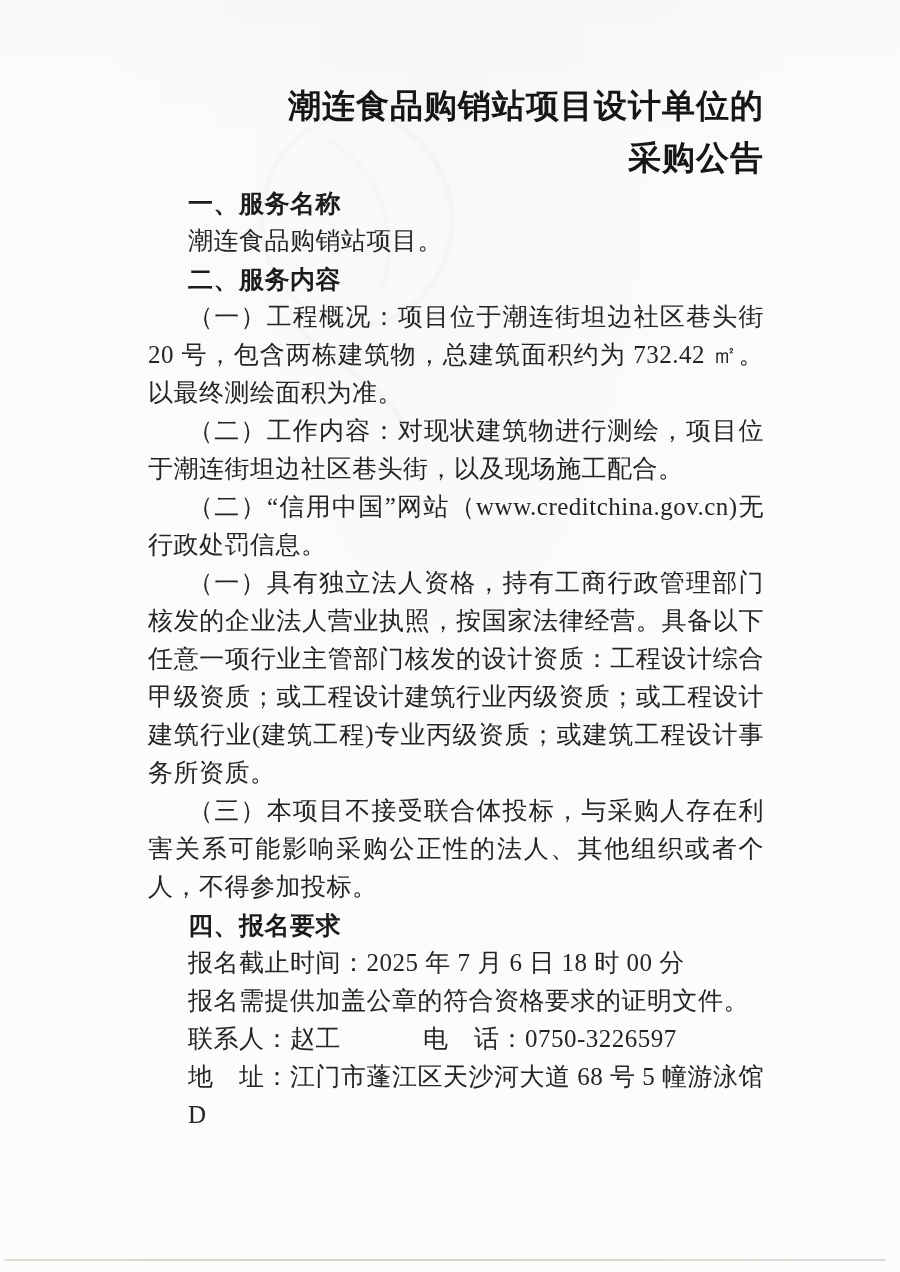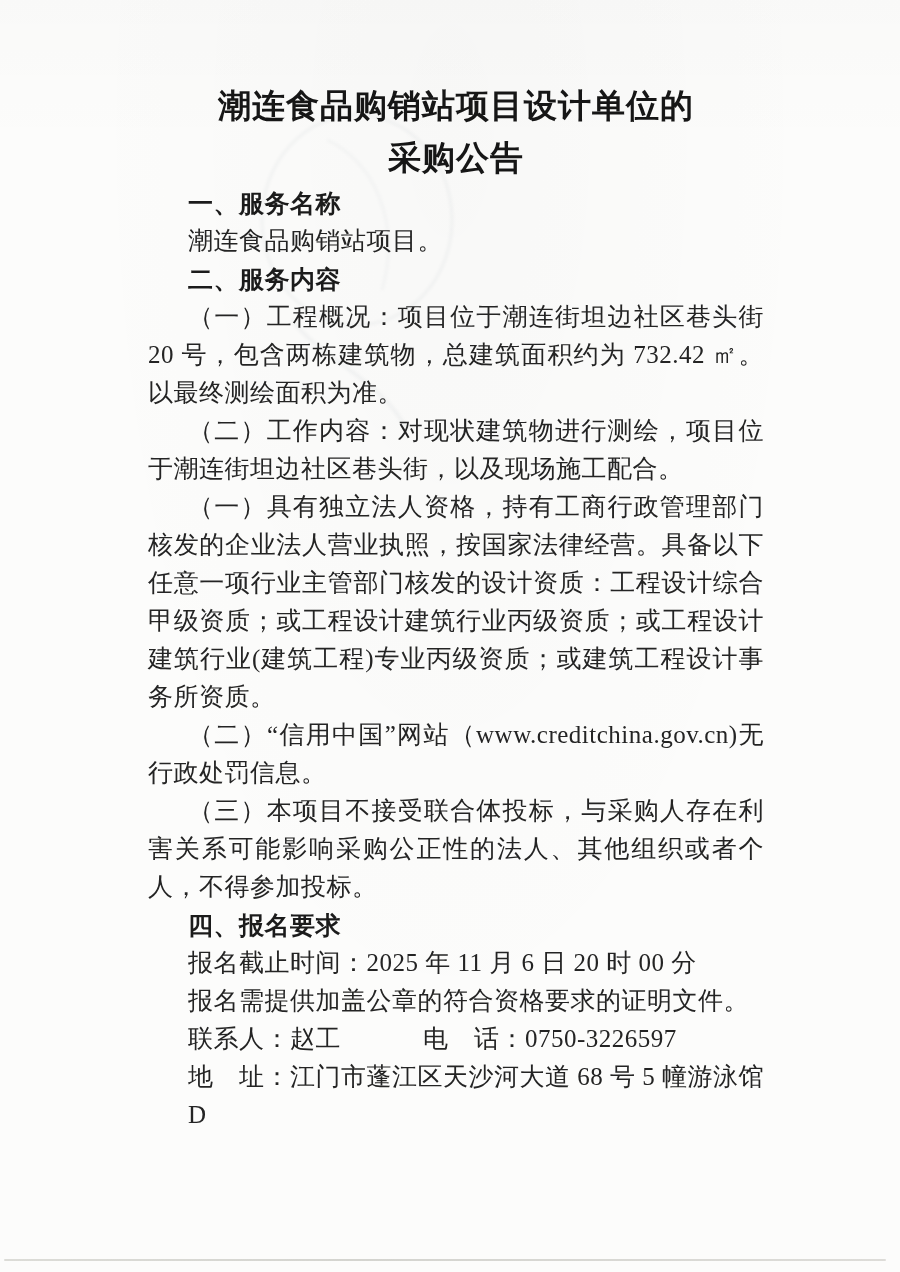--- a/index.html
+++ b/index.html
@@ -23,21 +23,21 @@
       radial-gradient(ellipse at 50% 10%, rgba(0,0,0,0.015), transparent 60%),
       linear-gradient(180deg, rgba(0,0,0,0.012) 0%, rgba(0,0,0,0) 12%);
     pointer-events: none;
   }
   .doc {
     position: absolute;
     left: 148px; top: 80px;
     width: 616px;
   }
   .title {
-    text-align: center;
+    text-align: right;
     font-weight: 700;
     font-size: 33px;
     line-height: 52px;
     letter-spacing: 1px;
     color: #161616;
     font-family: "Liberation Serif", "DejaVu Serif", serif;
   }
   .content {
     font-size: 25px;
     line-height: 38px;
@@ -95,26 +95,26 @@
 
     <div class="content">
 
       <div class="heading">一、服务名称</div>
       <p class="para">潮连食品购销站项目。</p>
 
       <div class="heading">二、服务内容</div>
       <p class="para">（一）工程概况：项目位于潮连街坦边社区巷头街 20 号，包含两栋建筑物，总建筑面积约为 732.42 ㎡。以最终测绘面积为准。</p>
       <p class="para">（二）工作内容：对现状建筑物进行测绘，项目位于潮连街坦边社区巷头街，以及现场施工配合。</p>
 
+      <p class="para">（二）“信用中国”网站（www.creditchina.gov.cn)无行政处罚信息。</p>
       <p class="para">（一）具有独立法人资格，持有工商行政管理部门核发的企业法人营业执照，按国家法律经营。具备以下任意一项行业主管部门核发的设计资质：工程设计综合甲级资质；或工程设计建筑行业丙级资质；或工程设计建筑行业(建筑工程)专业丙级资质；或建筑工程设计事务所资质。</p>
-      <p class="para">（二）“信用中国”网站（www.creditchina.gov.cn)无行政处罚信息。</p>
       <p class="para">（三）本项目不接受联合体投标，与采购人存在利害关系可能影响采购公正性的法人、其他组织或者个人，不得参加投标。</p>
 
       <div class="heading">四、报名要求</div>
-      <div class="line">报名截止时间：2025 年 11 月 6 日 20 时 00 分</div>
+      <div class="line">报名截止时间：2025 年 7 月 6 日 18 时 00 分</div>
       <div class="line">报名需提供加盖公章的符合资格要求的证明文件。</div>
       <div class="line">
         <span>联系人：</span><span>赵工</span><span class="spacer"></span><span>电　话：</span><span>0750-3226597</span>
       </div>
       <div class="line">
         <span>地　址：</span><span>江门市蓬江区天沙河大道 68 号 5 幢游泳馆 D</span>
       </div>
 
     </div>
   </div>

